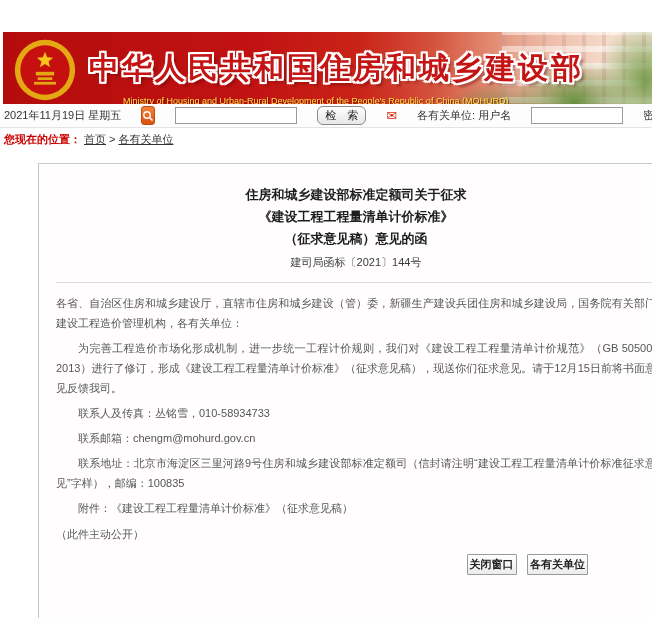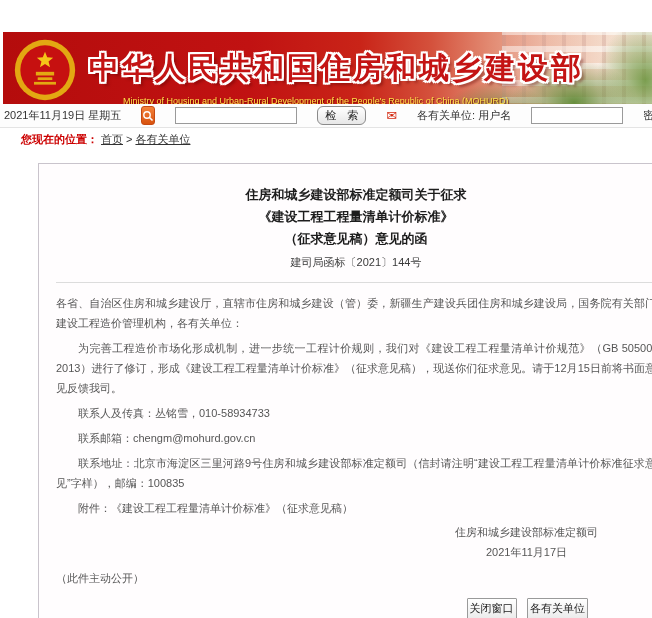--- a/index.html
+++ b/index.html
@@ -71,21 +71,21 @@
   .newsite-glyph{
     display:inline-block;width:10px;height:10px;border-radius:2px;
     background:#e8641c;position:relative;vertical-align:-1px;
   }
   .newsite-glyph::after{
     content:"";position:absolute;left:3px;top:3px;width:4px;height:4px;background:#fff;
   }
   
   .breadcrumb{
     position:absolute;left:0;top:129px;width:652px;height:20px;
-    display:flex;align-items:center;padding-left:21px;box-sizing:border-box;
+    display:flex;align-items:center;padding-left:4px;box-sizing:border-box;
     font-size:11px;gap:3px;
   }
   .bc-label{color:#cc0000;font-weight:bold;}
   .bc-home,.bc-current{color:#333;text-decoration:underline;}
   .bc-sep{color:#333;}
   
   .panel{
     position:absolute;left:38px;top:163px;width:600px;height:480px;
     border:1px solid #c9c4cc;background:#fffdfe;box-sizing:content-box;
     padding:20px 17px 0 17px;
@@ -101,21 +101,21 @@
   .doc-body p.first{margin-top:10px;}
   .doc-body p.indent{text-indent:2em;}
   .signature{
     width:fit-content;margin:4px 58px 0 auto;text-align:center;
     font-size:11px;color:#565656;line-height:20px;
   }
   .disclosure{font-size:11px;color:#565656;margin:6px 0 0 0;line-height:20px;}
   .actions{text-align:right;padding-right:68px;margin-top:10px;}
   .doc-btn{
     font-size:11px;padding:2px 2px;border:1px solid #9a9a9a;border-radius:1px;
-    background:linear-gradient(#ffffff,#ececec);color:#222;cursor:pointer;margin-left:6px;
+    background:linear-gradient(#ffffff,#ececec);color:#222;cursor:pointer;margin-left:6px;font-weight:bold;
   }
 </style>
 </head>
 <body>
 
 <div class="banner">
   <svg class="emblem" viewBox="0 0 70 70" xmlns="http://www.w3.org/2000/svg">
     <circle cx="35" cy="35" r="33" fill="#e3a812"></circle>
     <circle cx="35" cy="35" r="27" fill="#c61010"></circle>
     <polygon fill="#f5c518" points="35,15 37.4,21.1 43.9,21.5 38.9,25.7 40.5,32 35,28.5 29.5,32 31.1,25.7 26.1,21.5 32.6,21.1"></polygon>
@@ -166,24 +166,20 @@
 
   <div class="doc-body">
     <p class="first">各省、自治区住房和城乡建设厅，直辖市住房和城乡建设（管）委，新疆生产建设兵团住房和城乡建设局，国务院有关部门建设工程造价管理机构，各有关单位：</p>
     <p class="indent">为完善工程造价市场化形成机制，进一步统一工程计价规则，我们对《建设工程工程量清单计价规范》（GB 50500-2013）进行了修订，形成《建设工程工程量清单计价标准》（征求意见稿），现送你们征求意见。请于12月15日前将书面意见反馈我司。</p>
     <p class="indent">联系人及传真：丛铭雪，010-58934733</p>
     <p class="indent">联系邮箱：chengm@mohurd.gov.cn</p>
     <p class="indent">联系地址：北京市海淀区三里河路9号住房和城乡建设部标准定额司（信封请注明“建设工程工程量清单计价标准征求意见”字样），邮编：100835</p>
     <p class="indent">附件：《建设工程工程量清单计价标准》（征求意见稿）</p>
   </div>
 
-  <div class="signature">
-    <div>住房和城乡建设部标准定额司</div>
-    <div>2021年11月17日</div>
-  </div>
 
   <p class="disclosure">（此件主动公开）</p>
 
   <div class="actions">
     <button class="doc-btn">关闭窗口</button>
     <button class="doc-btn">各有关单位</button>
   </div>
 
 </div>
 

